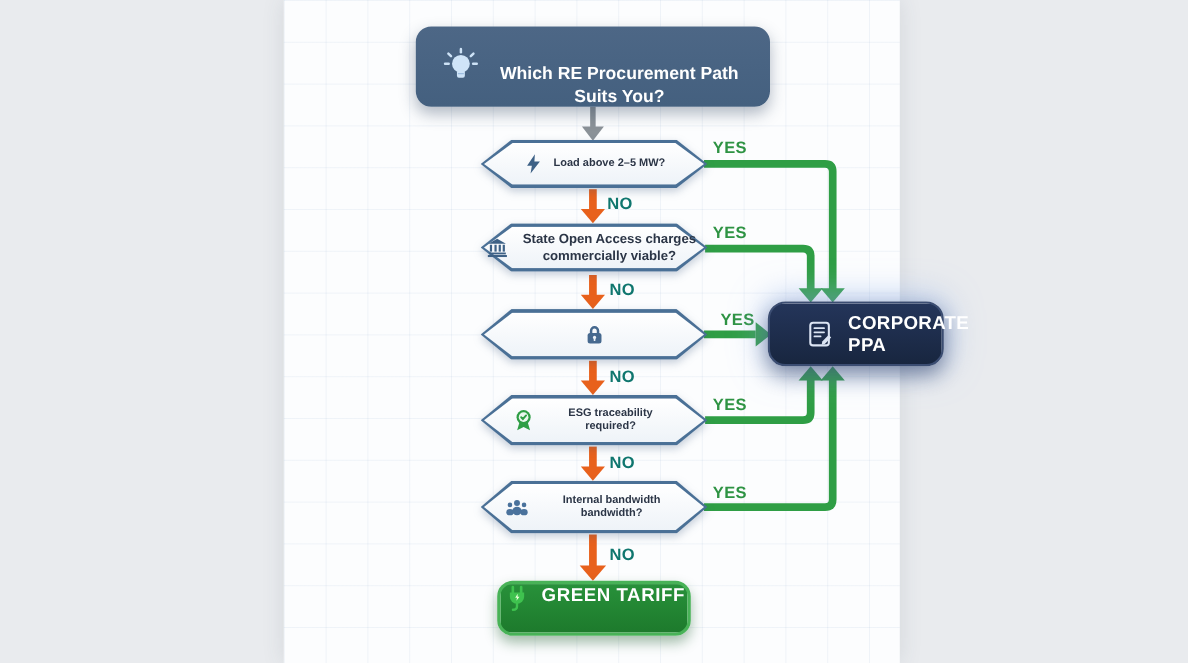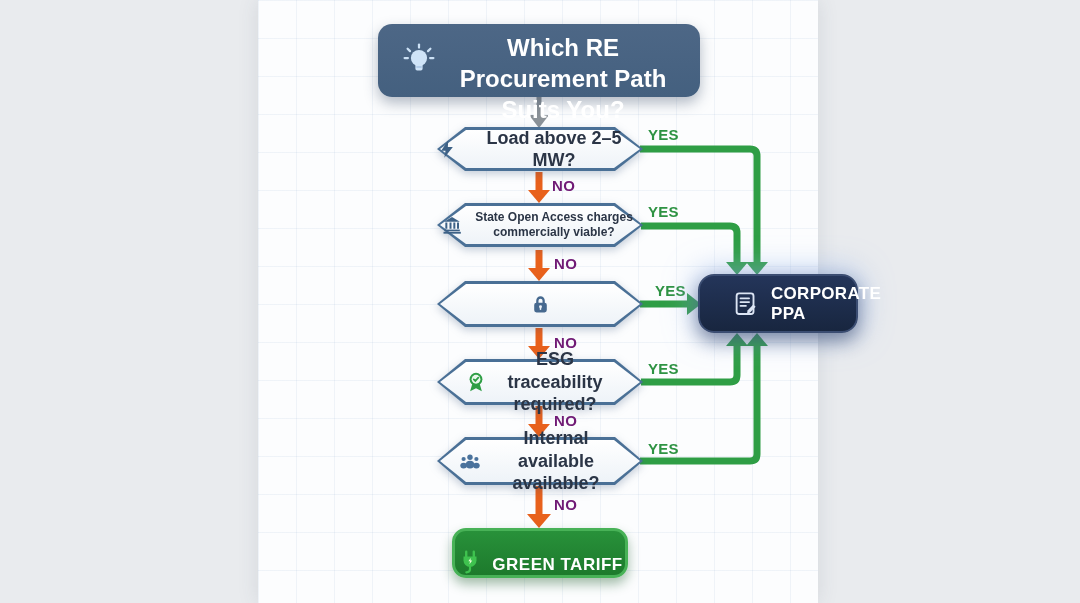--- a/index.html
+++ b/index.html
@@ -16,61 +16,61 @@
   }
   svg.connectors { position:absolute; left:0; top:0; z-index:1; }
 
   
   .title-box {
     position:absolute; left:378px; top:24px; width:322px; height:73px; z-index:2;
     background:linear-gradient(#4d6786,#44607f);
     border-radius:14px; box-shadow:0 6px 14px rgba(40,60,90,.35);
     display:flex; align-items:center; justify-content:center; gap:12px;
   }
-  .title-text { color:#fff; font-size:24px; font-weight:700; line-height:1.3; text-align:center; width:228px;margin-top:36px; }
+  .title-text { color:#fff; font-size:16px; font-weight:700; line-height:1.3; text-align:center; width:228px;margin-top:36px; }
 
   
   .node { position:absolute; left:437px; width:206px; z-index:2;
           filter:drop-shadow(0 3px 4px rgba(50,80,120,.28)); }
   .hex-border { position:absolute; inset:0; background:#4a7096;
     clip-path:polygon(0% 50%, 28px 0%, calc(100% - 28px) 0%, 100% 50%, calc(100% - 28px) 100%, 28px 100%); }
   .hex-fill { position:absolute; inset:3px; background:linear-gradient(#ffffff,#eef3f8);
     clip-path:polygon(0% 50%, 26px 0%, calc(100% - 26px) 0%, 100% 50%, calc(100% - 26px) 100%, 26px 100%); }
   .node-content { position:relative; height:100%; display:flex; align-items:center; justify-content:center; gap:8px; }
-  .node-label { font-size:18px; font-weight:700; color:#2b3546; text-align:center; line-height:1.25; }
+  .node-label { font-size:10px; font-weight:700; color:#2b3546; text-align:center; line-height:1.25; }
   .n1 { top:127px; height:44px; }
   .n2 { top:203px; height:44px; }
   .n3 { top:281px; height:46px; }
   .n4 { top:359px; height:46px; }
   .n5 { top:437px; height:48px; }
   .w-n2 .node-label { width:168px; font-size:12px; }
   .w-n3 .node-label { width:120px; }
   .w-n4 .node-label { width:120px; }
   .w-n5 .node-label { width:132px; }
 
   
   .lbl { position:absolute; z-index:2; font-weight:700; font-size:15px; letter-spacing:.3px; }
   .yes { color:#2e9343; }
-  .no  { color:#701a75; }
+  .no  { color:#0f766e; }
 
   
   .ppa-box {
     position:absolute; left:698px; top:274px; width:160px; height:59px; z-index:2;
     background:linear-gradient(#24355a,#18263f);
     border:2.5px solid #3b4d72; border-radius:16px;
     box-shadow:0 8px 18px rgba(20,35,70,.45), 0 0 28px 6px rgba(150,180,235,.55);
     display:flex; align-items:center; justify-content:flex-start; gap:10px; padding-left:31px;
   }
   .ppa-label { color:#fff; font-size:17px; font-weight:800; line-height:1.12; width:112px; letter-spacing:.3px; }
   .tariff-box {
     position:absolute; left:452px; top:528px; width:176px; height:50px; z-index:2;
     background:linear-gradient(#28913a,#1d7a2c);
     border:3px solid #48b257; border-radius:14px;
     box-shadow:0 6px 12px rgba(25,90,40,.4);
-    display:flex; align-items:flex-end; justify-content:center; gap:9px;
+    display:flex; align-items:flex-start; justify-content:center; gap:9px;
   }
   .tariff-label { color:#fff; font-size:17px; font-weight:800; letter-spacing:.5px; white-space:nowrap; }
   .icon { display:flex; align-items:center; justify-content:center; }
 </style>
 </head>
 <body>
 
 <div class="stage">
   <div class="page"></div>
 
@@ -198,21 +198,21 @@
       <span class="icon">
         <svg width="24" height="24" viewBox="0 0 24 24" fill="#4a729c">
           <circle cx="5.6" cy="10" r="2.1"></circle>
             <circle cx="18.4" cy="10" r="2.1"></circle>
             <circle cx="12" cy="8.2" r="2.7"></circle>
           <ellipse cx="5.6" cy="16.6" rx="3.3" ry="2.9"></ellipse>
             <ellipse cx="18.4" cy="16.6" rx="3.3" ry="2.9"></ellipse>
           <ellipse cx="12" cy="15.6" rx="4.3" ry="3.9"></ellipse>
         </svg>
       </span>
-      <span class="node-label">Internal available available?</span>
+      <span class="node-label">Internal bandwidth bandwidth?</span>
     </div>
   </div>
 
   <span class="lbl yes" style="left:648px;top:126px;">YES</span>
   <span class="lbl no" style="left:552px;top:177px;">NO</span>
   <span class="lbl yes" style="left:648px;top:203px;">YES</span>
   <span class="lbl no" style="left:554px;top:255px;">NO</span>
   <span class="lbl yes" style="left:655px;top:282px;">YES</span>
   <span class="lbl no" style="left:554px;top:334px;">NO</span>
   <span class="lbl yes" style="left:648px;top:360px;">YES</span>

